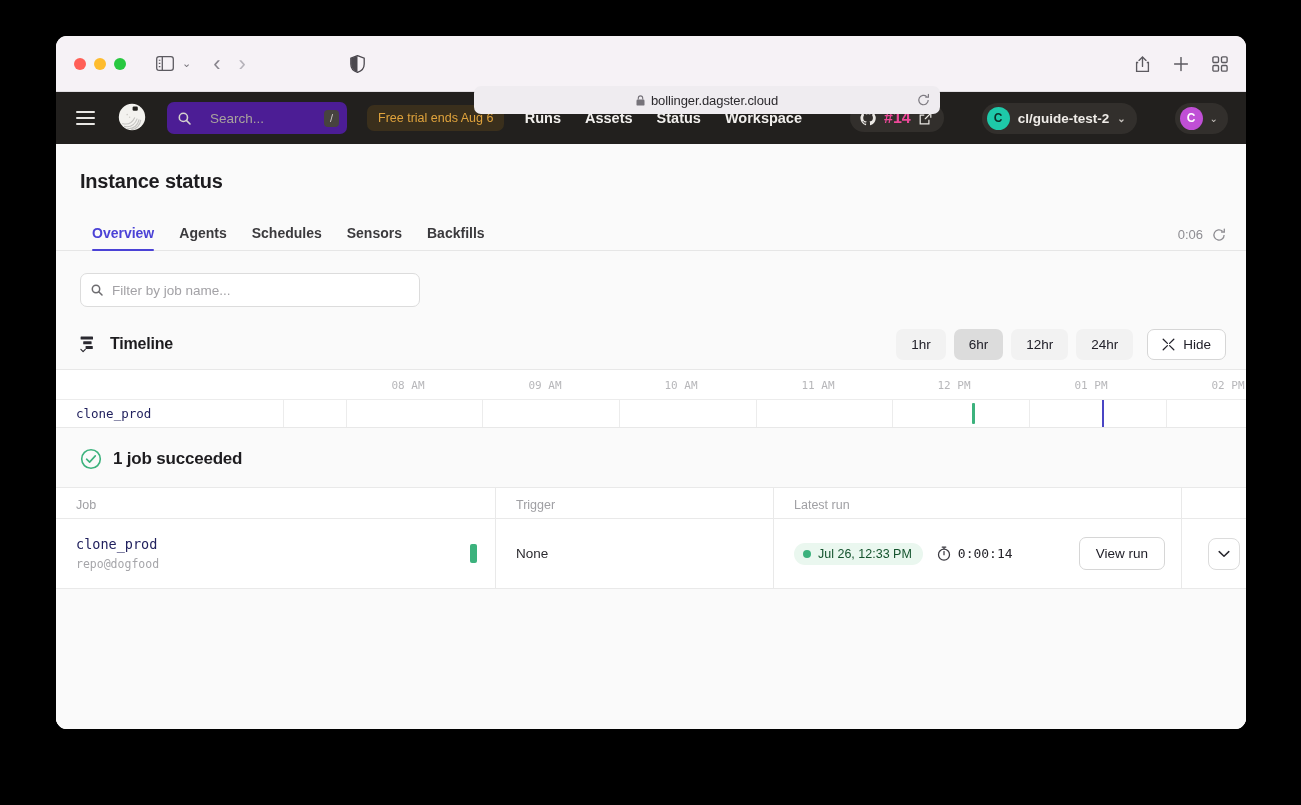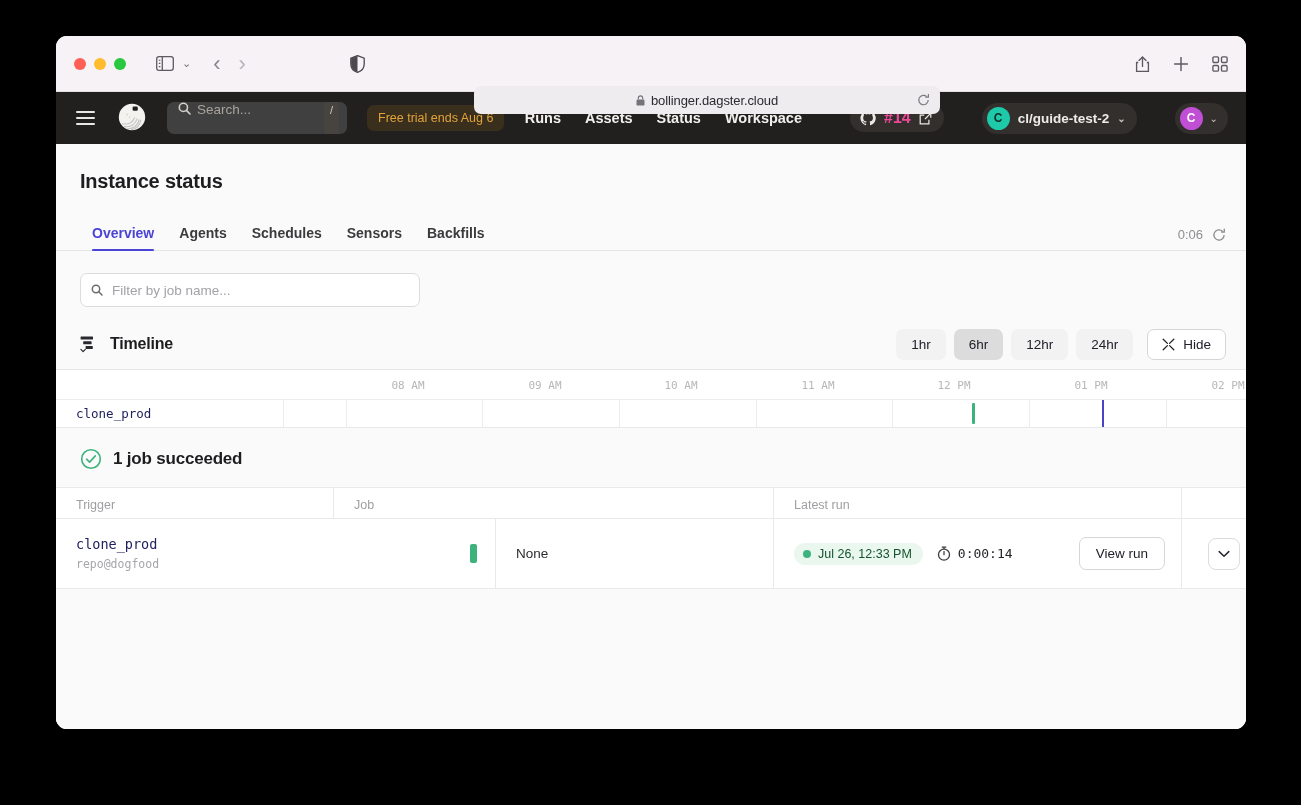--- a/index.html
+++ b/index.html
@@ -80,25 +80,25 @@
     padding: 0 18px 0 20px;
     flex: 0 0 52px;
   }
   .hamburger { display: flex; flex-direction: column; gap: 4px; cursor: pointer; }
   .hamburger span { display: block; width: 19px; height: 2px; background: #e9e7e4; border-radius: 1px; }
   .logo { margin-left: 20px; width: 34px; height: 34px; }
 
   .search {
     margin-left: 18px;
     width: 180px; height: 32px;
-    background: #404040;
+    background: #4c1d95;
     border-radius: 7px;
-    display: flex; 
+    display: flex; align-items: center;
     padding: 0 8px 0 11px;
-    gap: 6px;
+    gap: 19px;
   }
   .search .sicon { color: #d4d1cd; font-size: 12px; display: flex; }
   .search .stext { color: #a8a39d; font-size: 13.5px; flex: 1; }
   .slash {
     background: #47433f; color: #cfcbc6;
     font-size: 11px; border-radius: 4px;
     padding: 1px 6px 2px; line-height: 14px;
   }
   .trial {
     margin-left: 20px;
@@ -546,22 +546,22 @@
           <svg width="22" height="22" viewBox="0 0 22 22" fill="none" stroke="#3cb27d" stroke-width="1.6">
             <circle cx="11" cy="11" r="9.3"></circle>
             <path d="M6.6 11.2 L9.6 14.1 L15.3 7.9" stroke-linecap="round" stroke-linejoin="round"></path>
           </svg>
         </span>
         <span class="succ-text">1 job succeeded</span>
       </div>
 
       <div class="tbl">
         <div class="tr">
+          <div class="th c1">Job</div>
           <div class="th c2">Trigger</div>
-          <div class="th c1">Job</div>
           <div class="th c3">Latest run</div>
           <div class="th c4"></div>
         </div>
 
         <div class="tr">
           <div class="td c1">
             <div class="jobcell">
               <div>
                 <span class="jobname">clone_prod</span>
                 <span class="jobrepo">repo@dogfood</span>

